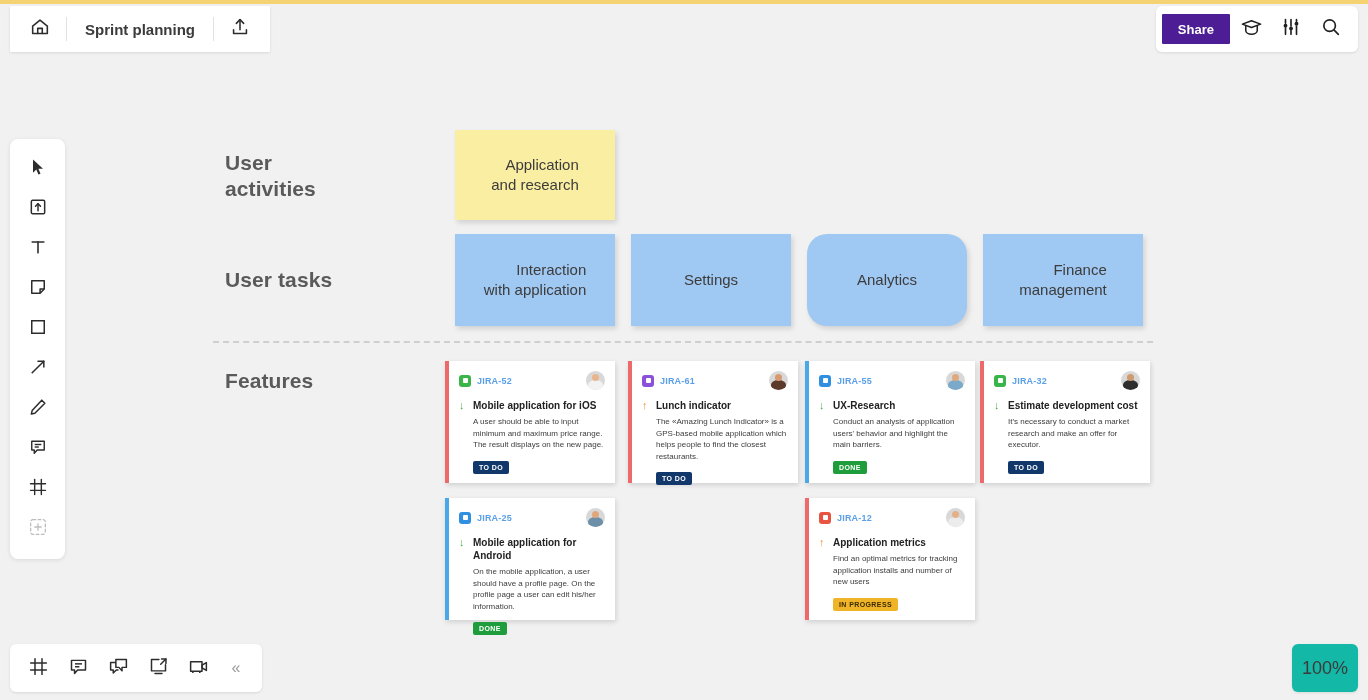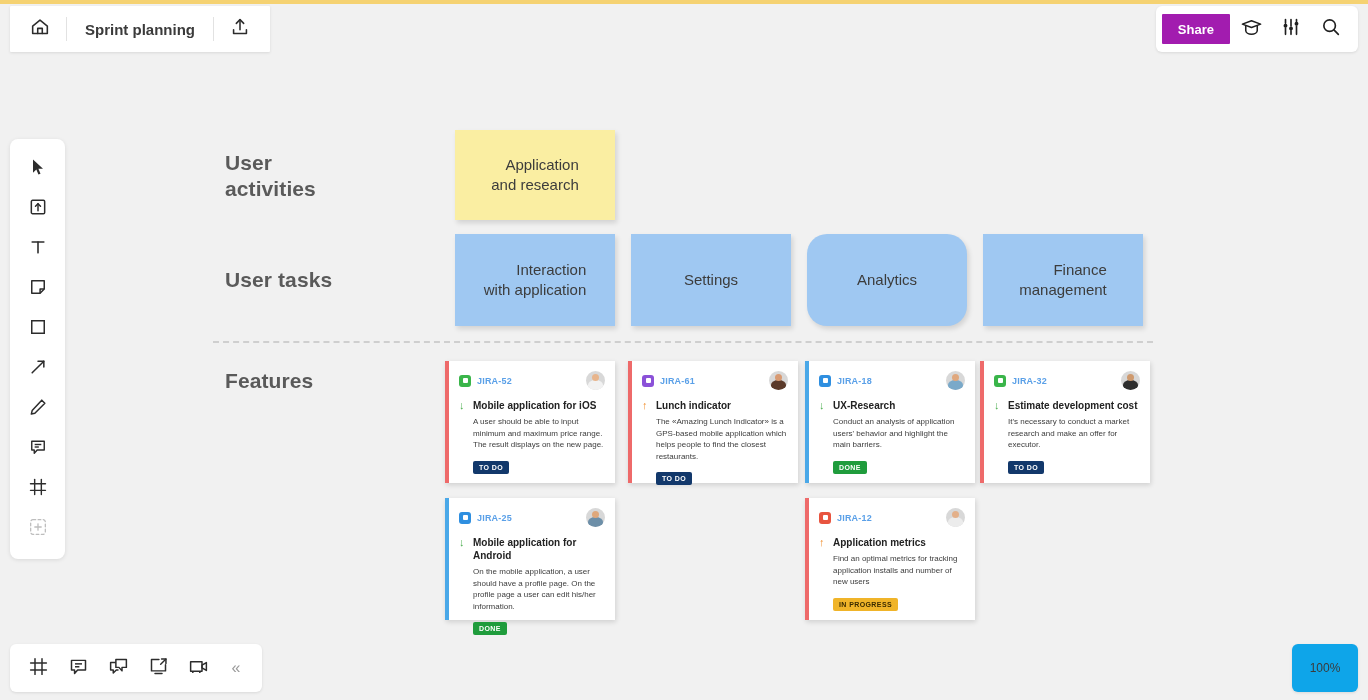--- a/index.html
+++ b/index.html
@@ -59,21 +59,21 @@
     height: 46px;
     background: #ffffff;
     border-radius: 6px;
     display: flex;
     align-items: center;
     box-shadow: 0 1px 3px rgba(0,0,0,0.10);
     padding: 0 8px 0 6px;
     gap: 2px;
   }
   .share-btn {
-    background: #a21caf;
+    background: #4c1d95;
     color: #ffffff;
     font-size: 13px;
     font-weight: 700;
     border: none;
     border-radius: 1px;
     height: 30px;
     padding: 0 16px;
     cursor: pointer;
     font-family: "Liberation Sans", sans-serif;
   }
@@ -125,27 +125,27 @@
     display: flex; align-items: center; justify-content: center;
     color: #9a9a9a;
     font-size: 16px;
     cursor: pointer;
   }
 
   
   .zoom-ind {
     position: absolute;
     right: 10px; bottom: 8px;
-    background: #0ea5e9;
+    background: #14b8a6;
     border-radius: 6px;
     box-shadow: 0 1px 3px rgba(0,0,0,0.10);
     height: 48px;
     min-width: 66px;
     display: flex; align-items: center; justify-content: center;
-    font-size: 12px;
+    font-size: 18px;
     color: #3b3b3b;
     cursor: pointer;
   }
 
   
   .canvas { position: absolute; inset: 0; margin-top: 16px; }
 
   .row-label {
     position: absolute;
     font-size: 21px;
@@ -488,21 +488,21 @@
             <span class="jtitle">Lunch indicator</span>
           </div><div class="jdesc">The «Amazing Lunch Indicator» is a GPS-based mobile application which helps people to find the closest restaurants.</div><span class="jbadge" style="background: rgb(18, 56, 107);">TO DO</span></div>
       </div>
       <div class="jcard" style="left: 805px; top: 345px; height: 122px;">
         <div class="jstripe" style="background: rgb(74, 168, 232);"></div>
         <div class="jbody"><div class="jhead">
             <div class="jkeywrap">
               <span class="jtypeicon" style="background: rgb(47, 143, 224);">
                 <i></i>
               </span>
-              <span class="jkey">JIRA-18</span>
+              <span class="jkey">JIRA-55</span>
             </div>
             <span class="javatar">
               <span class="body" style="background: rgb(122, 169, 201);"></span>
               <span class="head" style="background: rgb(224, 168, 126);"></span>
             </span>
           </div><div class="jtitlerow">
             <span class="jprio low">↓</span>
             <span class="jtitle">UX-Research</span>
           </div><div class="jdesc">Conduct an analysis of application users' behavior and highlight the main barriers.</div><span class="jbadge" style="background: rgb(31, 156, 60);">DONE</span></div>
       </div>

